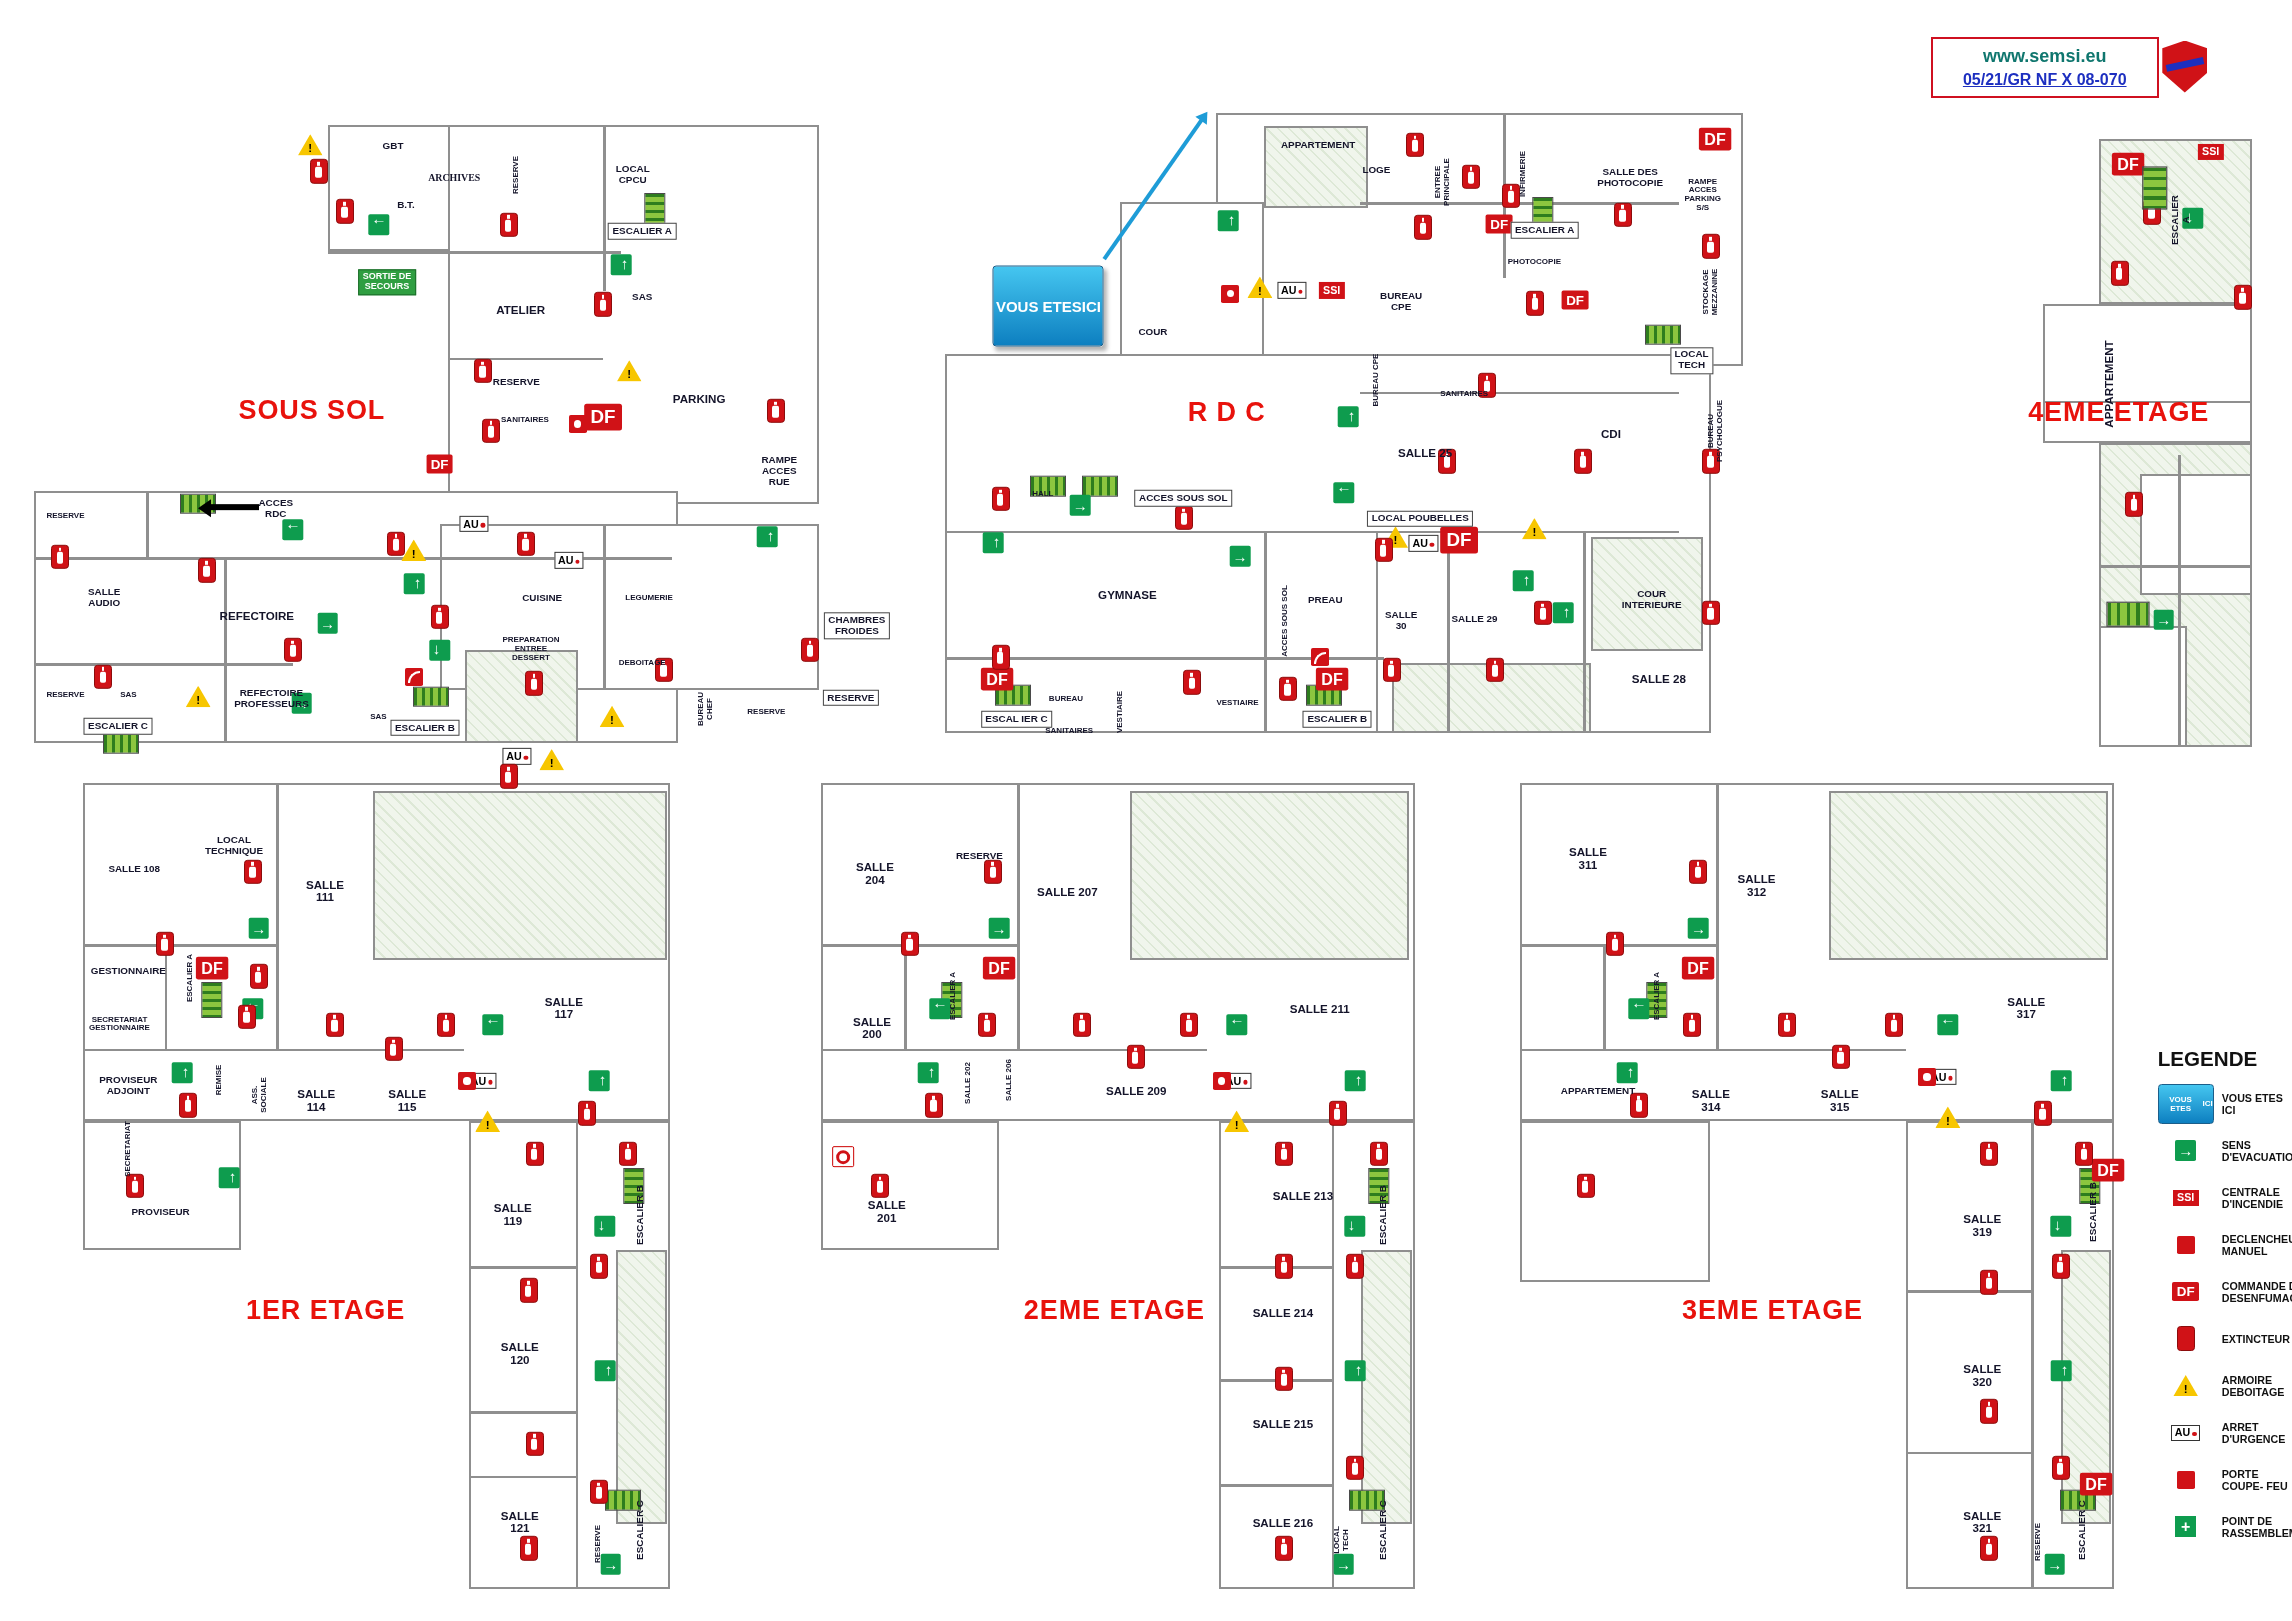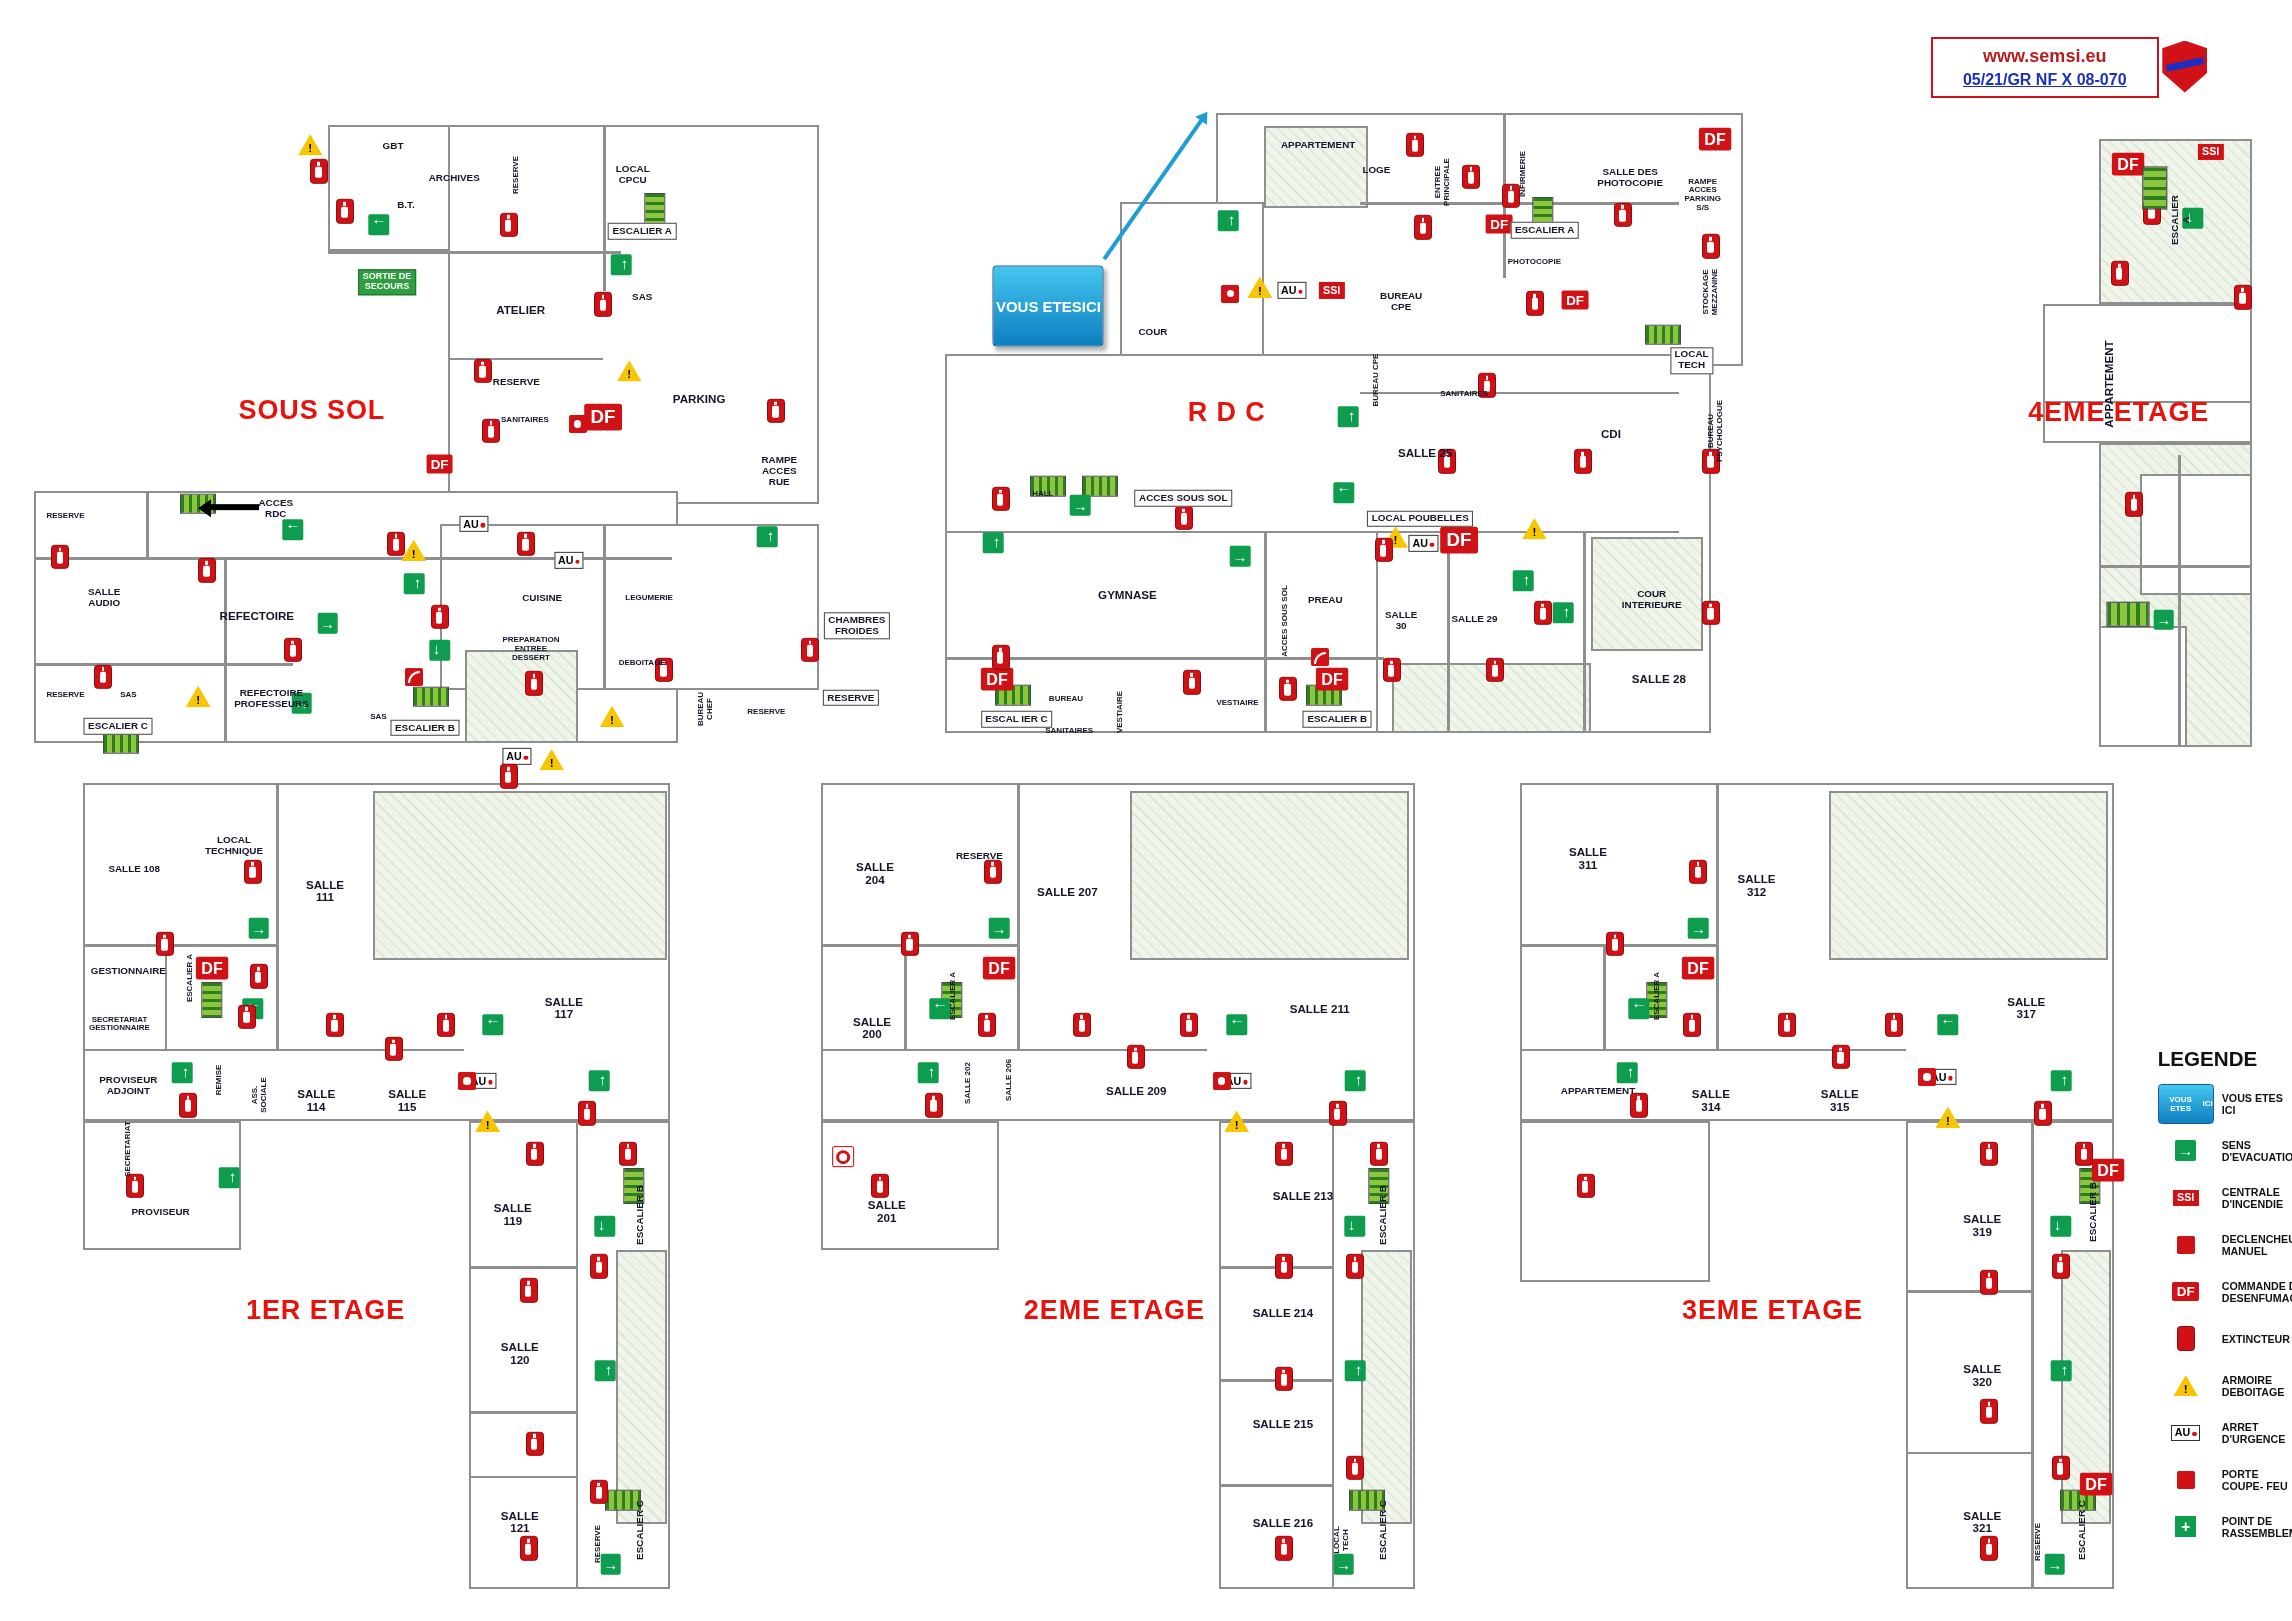--- a/index.html
+++ b/index.html
@@ -7,21 +7,21 @@
     font-family:"Liberation Sans",sans-serif;}
 
   
   .title-banner{position:absolute;left:29.1%;top:1.6%;width:40.2%;height:5.6%;
     background:#17a93f;color:#fff;display:flex;align-items:center;justify-content:center;
     font-size:54px;font-weight:700;letter-spacing:2.7px;white-space:nowrap;}
 
   
   .ref-box{position:absolute;left:84.2%;top:2.3%;width:9.3%;background:#fff;
     border:2.7px solid #cf1020;padding:7.2px 5.4px;text-align:center;}
-  .ref-site{color:#b91c1c;font-weight:700;font-size:18px;}
+  .ref-site{color:#0f766e;font-weight:700;font-size:18px;}
   .ref-num{color:#1d2fc0;font-weight:700;font-size:16px;text-decoration:underline;margin-top:3.6px;}
   .logo{position:absolute;left:94.3%;top:2.5%;width:45px;height:52px;background:#d01217;
     clip-path:polygon(50% 0,100% 15%,100% 62%,50% 100%,0 62%,0 15%);}
   .logo::after{content:"";position:absolute;left:8%;top:40%;width:84%;height:14%;
     background:#1d2fc0;transform:rotate(-12deg);}
 
   
   .floor{position:absolute;}
   .block{position:absolute;background:#fff;border:2.7px solid #8f8f8f;box-sizing:border-box;}
   .block.hatch{background:repeating-linear-gradient(45deg,#f0f5ec 0 6.3px,#dde8d6 6.3px 8px);}
@@ -230,21 +230,21 @@
       <div class="ic ic-ext" style="left: 42%; top: 64%; transform: translate(-50%, -50%);"></div>
       <div class="ic ic-ext" style="left: 57%; top: 64%; transform: translate(-50%, -50%);"></div>
       <div class="ic ic-ext" style="left: 8%; top: 84%; transform: translate(-50%, -50%);"></div>
       <div class="ic ic-ext" style="left: 30%; top: 80%; transform: translate(-50%, -50%);"></div>
       <div class="ic ic-ext" style="left: 58%; top: 85%; transform: translate(-50%, -50%);"></div>
       <div class="ic ic-ext" style="left: 73%; top: 83%; transform: translate(-50%, -50%);"></div>
       <div class="ic ic-ext" style="left: 90%; top: 80%; transform: translate(-50%, -50%);"></div>
       <div class="ic ic-ext" style="left: 55%; top: 99%; transform: translate(-50%, -50%);"></div>
       <div class="ic ic-ext" style="left: 47%; top: 75%; transform: translate(-50%, -50%);"></div>
       <div class="room sm" style="left: 41.6%; top: 4.2%;">GBT</div>
-      <div class="room sm" style="left: 48.7%; top: 9%;">ARCHIVES</div>
+      <div class="room sm" style="left: 48.7%; top: 9%; font-family: Liberation Serif, serif;">ARCHIVES</div>
       <div class="room vert xs" style="left: 55.9%; top: 8.5%;">RESERVE</div>
       <div class="room sm" style="left: 69.4%; top: 8.6%;">LOCAL
 CPCU</div>
       <div class="room sm" style="left: 43.1%; top: 13%;">B.T.</div>
       <div class="room badge" style="left: 40.9%; top: 24.7%;">SORTIE DE
 SECOURS</div>
       <div class="room boxed" style="left: 70.5%; top: 17%;">ESCALIER A</div>
       <div class="room sm" style="left: 70.5%; top: 26.9%;">SAS</div>
       <div class="room" style="left: 56.4%; top: 28.9%;">ATELIER</div>
       <div class="room sm" style="left: 55.9%; top: 39.6%;">RESERVE</div>

